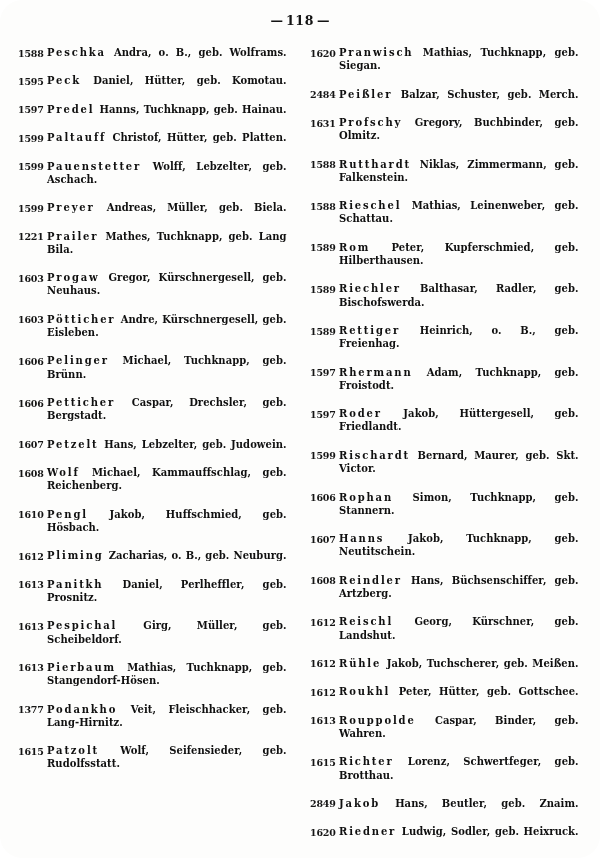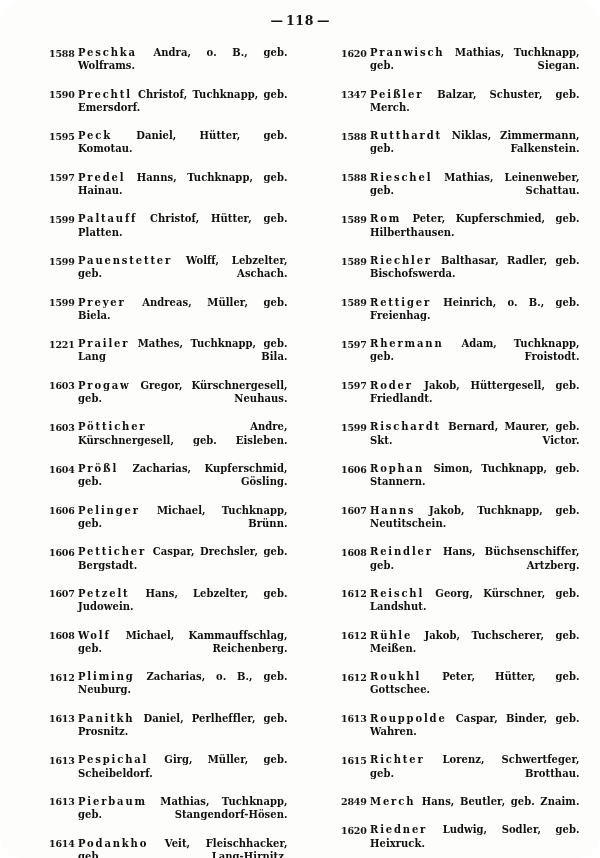--- a/index.html
+++ b/index.html
@@ -53,21 +53,20 @@
   .col {
     flex: 1 1 0;
     min-width: 0;
   }
 
   
   .entry {
     display: flex;
     align-items: flex-start;
     margin-bottom: 2.0px;
-    margin-left: 31px;
   }
   .entry-year {
     flex: 0 0 auto;
     width: 29px;
     font-size: 9.5px;
     font-weight: bold;
     font-family: "DejaVu Serif", "Liberation Serif", serif;
     letter-spacing: -0.2px;
     padding-top: 1.5px;
     color: #151515;
@@ -113,24 +112,20 @@
     <span class="rule">—</span><span>118</span><span class="rule">—</span>
   </div>
 
   <div class="columns">
     <div class="col" id="col-left">
         <div class="entry">
           <div class="entry-year">1588</div>
           <div class="entry-text"><span class="surname">Peschka</span><span class="rest"> Andra, o. B., geb. Wolframs.</span></div>
         </div>
         <div class="entry">
-          <div class="entry-year">1590</div>
-          <div class="entry-text"><span class="surname">Prechtl</span><span class="rest"> Christof, Tuchknapp, geb. Emersdorf.</span></div>
-        </div>
-        <div class="entry">
           <div class="entry-year">1595</div>
           <div class="entry-text"><span class="surname">Peck</span><span class="rest"> Daniel, Hütter, geb. Komotau.</span></div>
         </div>
         <div class="entry">
           <div class="entry-year">1597</div>
           <div class="entry-text"><span class="surname">Predel</span><span class="rest"> Hanns, Tuchknapp, geb. Hainau.</span></div>
         </div>
         <div class="entry">
           <div class="entry-year">1599</div>
           <div class="entry-text"><span class="surname">Paltauff</span><span class="rest"> Christof, Hütter, geb. Platten.</span></div>
@@ -149,72 +144,76 @@
         </div>
         <div class="entry">
           <div class="entry-year">1603</div>
           <div class="entry-text"><span class="surname">Progaw</span><span class="rest"> Gregor, Kürschnergesell, geb. Neuhaus.</span></div>
         </div>
         <div class="entry">
           <div class="entry-year">1603</div>
           <div class="entry-text"><span class="surname">Pötticher</span><span class="rest"> Andre, Kürschnergesell, geb. Eisleben.</span></div>
         </div>
         <div class="entry">
-          <div class="entry-year">1604</div>
-          <div class="entry-text"><span class="surname">Prößl</span><span class="rest"> Zacharias, Kupferschmid, geb. Gösling.</span></div>
-        </div>
-        <div class="entry">
           <div class="entry-year">1606</div>
           <div class="entry-text"><span class="surname">Pelinger</span><span class="rest"> Michael, Tuchknapp, geb. Brünn.</span></div>
         </div>
         <div class="entry">
           <div class="entry-year">1606</div>
           <div class="entry-text"><span class="surname">Petticher</span><span class="rest"> Caspar, Drechsler, geb. Bergstadt.</span></div>
         </div>
         <div class="entry">
           <div class="entry-year">1607</div>
           <div class="entry-text"><span class="surname">Petzelt</span><span class="rest"> Hans, Lebzelter, geb. Judowein.</span></div>
         </div>
         <div class="entry">
           <div class="entry-year">1608</div>
           <div class="entry-text"><span class="surname">Wolf</span><span class="rest"> Michael, Kammauffschlag, geb. Reichenberg.</span></div>
         </div>
         <div class="entry">
+          <div class="entry-year">1610</div>
+          <div class="entry-text"><span class="surname">Pengl</span><span class="rest"> Jakob, Huffschmied, geb. Hösbach.</span></div>
+        </div>
+        <div class="entry">
           <div class="entry-year">1612</div>
           <div class="entry-text"><span class="surname">Pliming</span><span class="rest"> Zacharias, o. B., geb. Neuburg.</span></div>
         </div>
         <div class="entry">
           <div class="entry-year">1613</div>
           <div class="entry-text"><span class="surname">Panitkh</span><span class="rest"> Daniel, Perlheffler, geb. Prosnitz.</span></div>
         </div>
         <div class="entry">
           <div class="entry-year">1613</div>
           <div class="entry-text"><span class="surname">Pespichal</span><span class="rest"> Girg, Müller, geb. Scheibeldorf.</span></div>
         </div>
         <div class="entry">
           <div class="entry-year">1613</div>
           <div class="entry-text"><span class="surname">Pierbaum</span><span class="rest"> Mathias, Tuchknapp, geb. Stangendorf-Hösen.</span></div>
         </div>
         <div class="entry">
-          <div class="entry-year">1614</div>
+          <div class="entry-year">1377</div>
           <div class="entry-text"><span class="surname">Podankho</span><span class="rest"> Veit, Fleischhacker, geb. Lang-Hirnitz.</span></div>
         </div>
         <div class="entry">
           <div class="entry-year">1615</div>
           <div class="entry-text"><span class="surname">Patzolt</span><span class="rest"> Wolf, Seifensieder, geb. Rudolfsstatt.</span></div>
         </div>
       </div>
     <div class="col" id="col-right">
         <div class="entry">
           <div class="entry-year">1620</div>
           <div class="entry-text"><span class="surname">Pranwisch</span><span class="rest"> Mathias, Tuchknapp, geb. Siegan.</span></div>
         </div>
         <div class="entry">
-          <div class="entry-year">1347</div>
+          <div class="entry-year">2484</div>
           <div class="entry-text"><span class="surname">Peißler</span><span class="rest"> Balzar, Schuster, geb. Merch.</span></div>
+        </div>
+        <div class="entry">
+          <div class="entry-year">1631</div>
+          <div class="entry-text"><span class="surname">Profschy</span><span class="rest"> Gregory, Buchbinder, geb. Olmitz.</span></div>
         </div>
         <div class="entry">
           <div class="entry-year">1588</div>
           <div class="entry-text"><span class="surname">Rutthardt</span><span class="rest"> Niklas, Zimmermann, geb. Falkenstein.</span></div>
         </div>
         <div class="entry">
           <div class="entry-year">1588</div>
           <div class="entry-text"><span class="surname">Rieschel</span><span class="rest"> Mathias, Leinenweber, geb. Schattau.</span></div>
         </div>
         <div class="entry">
@@ -268,21 +267,21 @@
         <div class="entry">
           <div class="entry-year">1613</div>
           <div class="entry-text"><span class="surname">Rouppolde</span><span class="rest"> Caspar, Binder, geb. Wahren.</span></div>
         </div>
         <div class="entry">
           <div class="entry-year">1615</div>
           <div class="entry-text"><span class="surname">Richter</span><span class="rest"> Lorenz, Schwertfeger, geb. Brotthau.</span></div>
         </div>
         <div class="entry">
           <div class="entry-year">2849</div>
-          <div class="entry-text"><span class="surname">Merch</span><span class="rest"> Hans, Beutler, geb. Znaim.</span></div>
+          <div class="entry-text"><span class="surname">Jakob</span><span class="rest"> Hans, Beutler, geb. Znaim.</span></div>
         </div>
         <div class="entry">
           <div class="entry-year">1620</div>
           <div class="entry-text"><span class="surname">Riedner</span><span class="rest"> Ludwig, Sodler, geb. Heixruck.</span></div>
         </div>
       </div>
   </div>
 
 </div>
 

